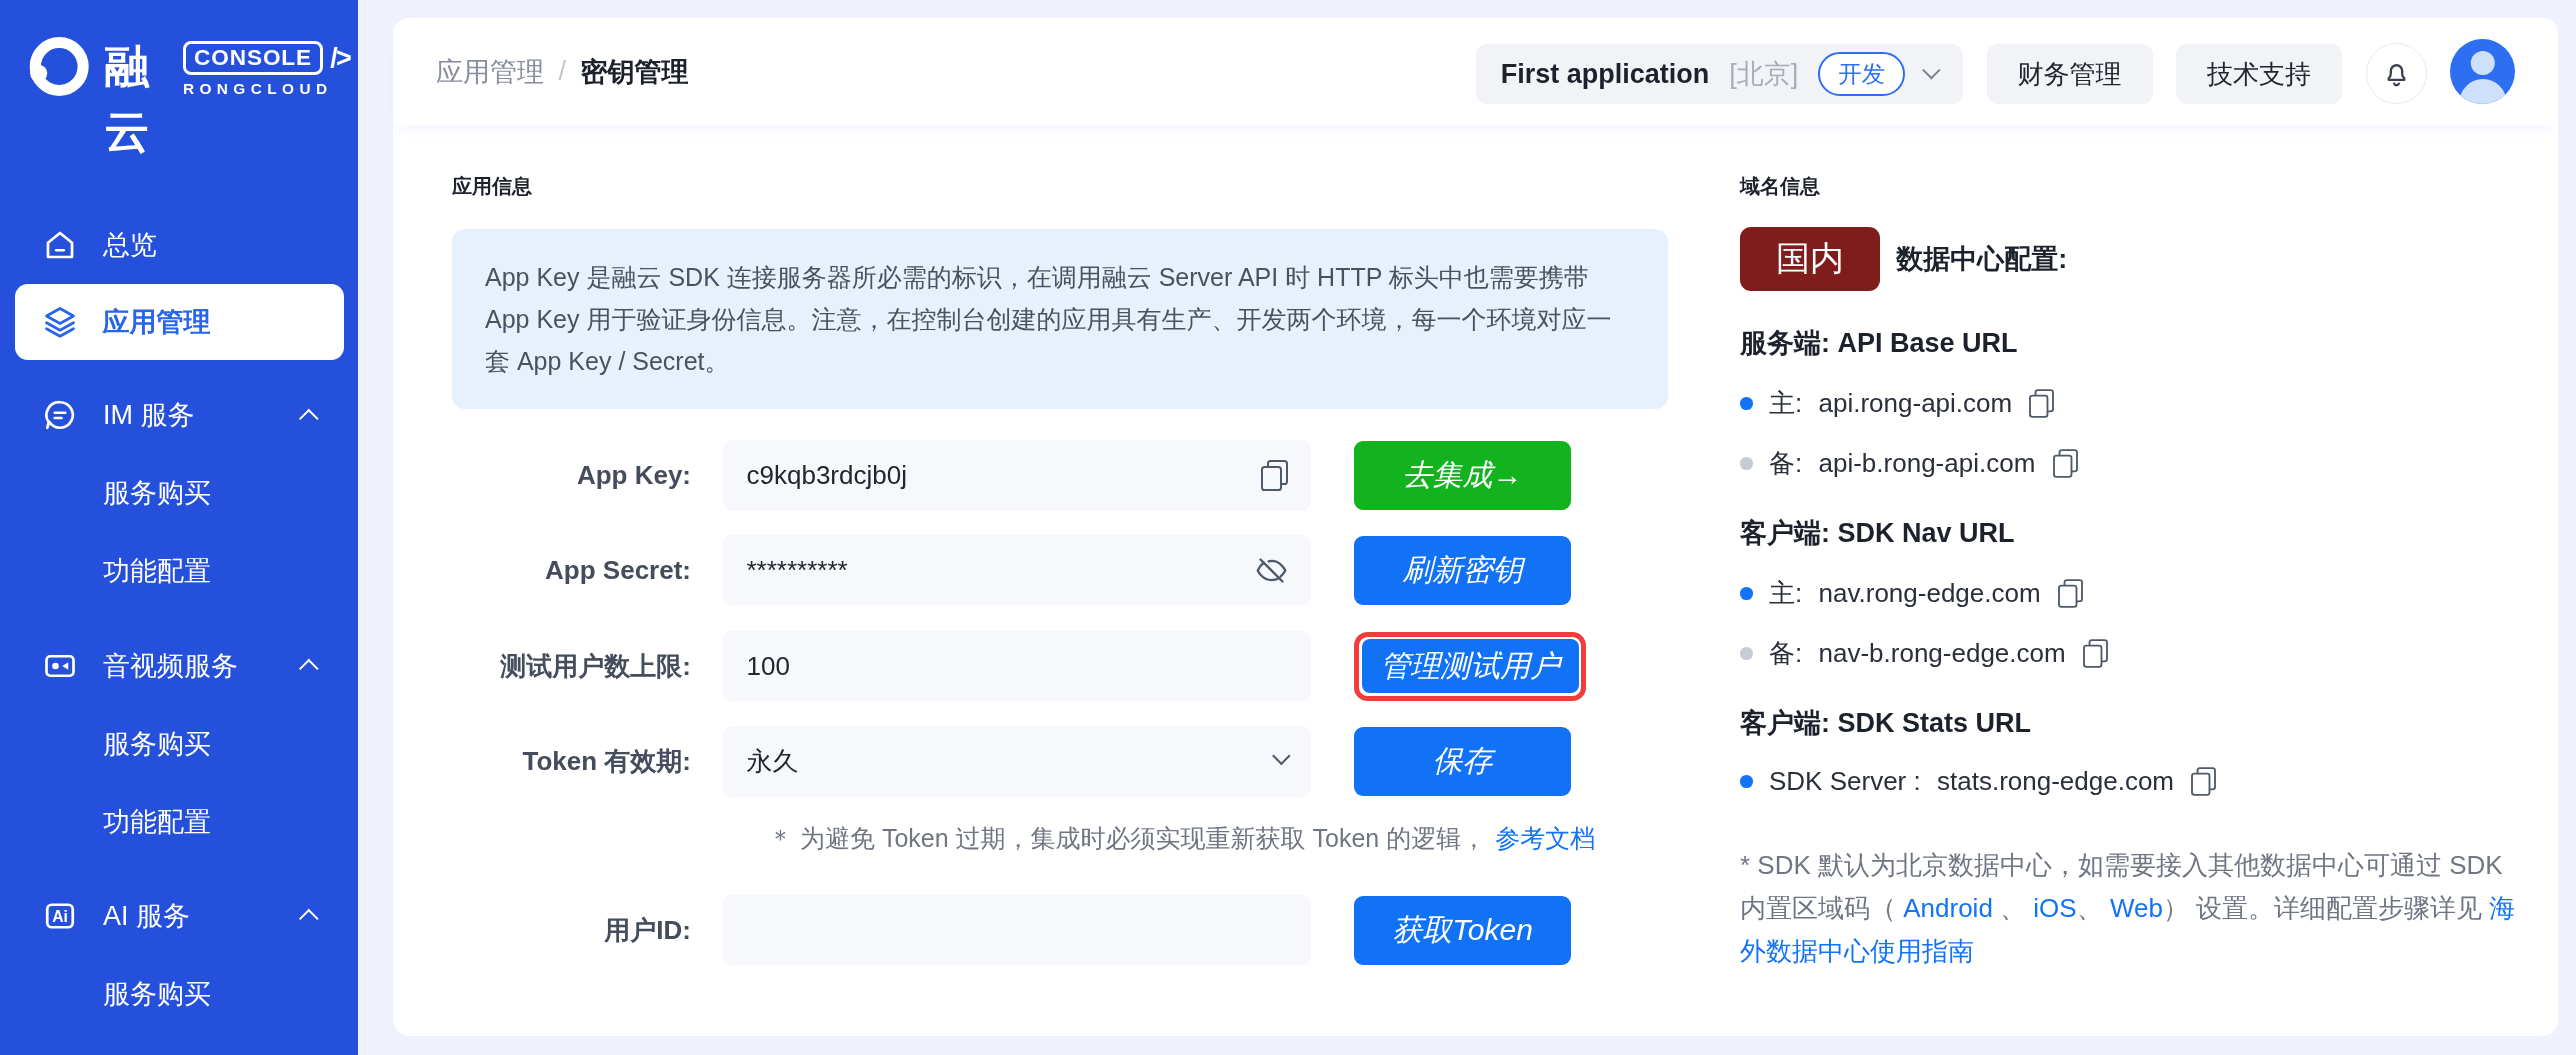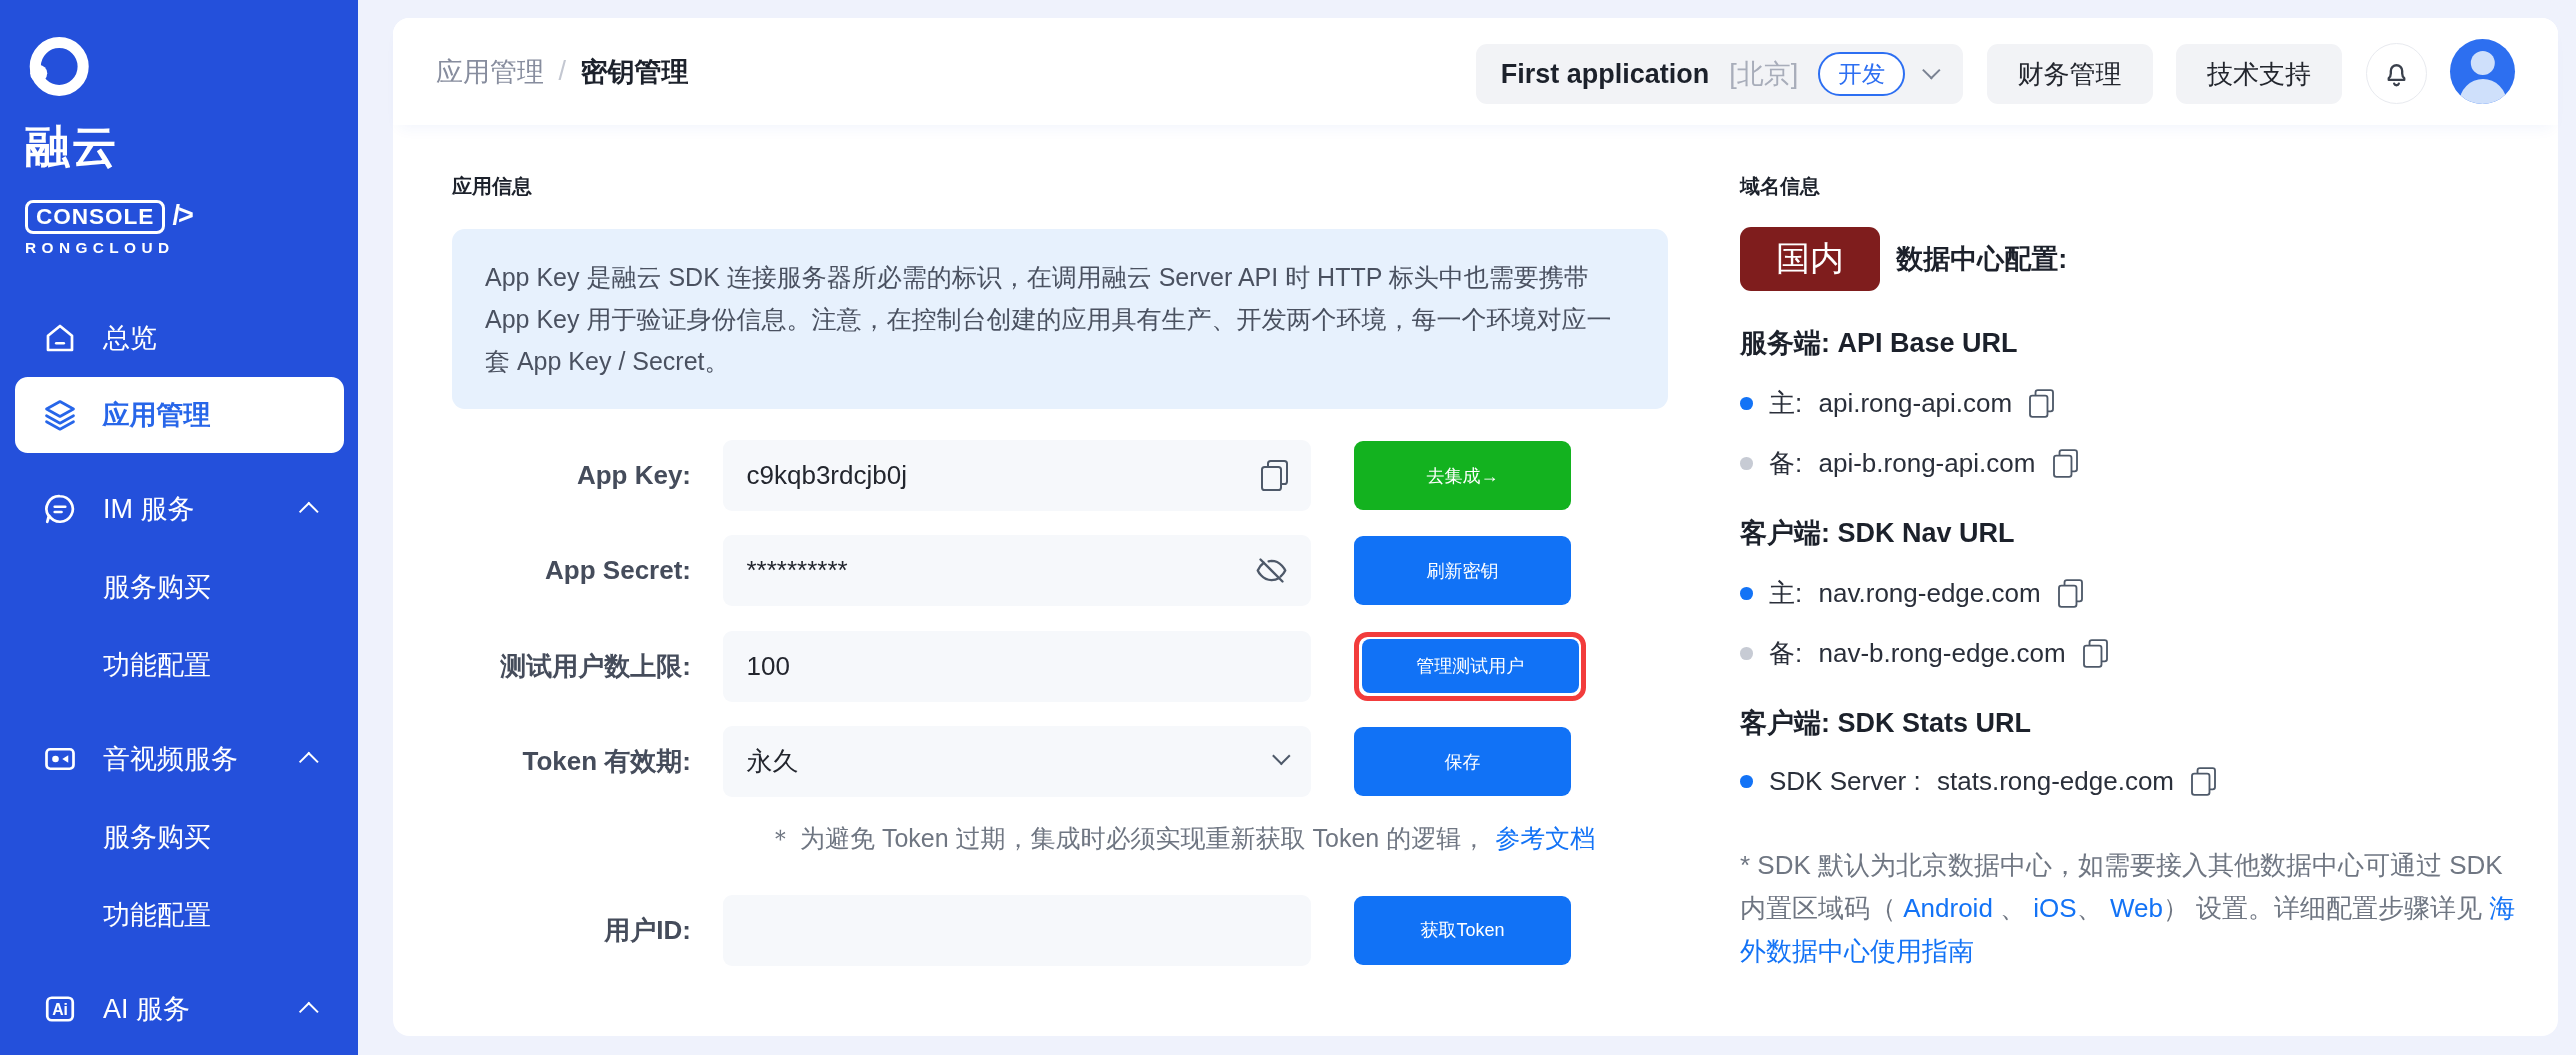--- a/index.html
+++ b/index.html
@@ -6,25 +6,25 @@
   html,body { width:2576px; height:1056px; }
   body {
     font-family:"Liberation Sans", sans-serif;
     background:#EFF2FC;
     position:relative;
     overflow:hidden;
     color:#1C212B;
   }
   
   .sidebar { position:absolute; left:0; top:0; width:358px; height:1056px; background:#2450DB; color:#fff; }
-  .logo-row { display:flex; align-items:flex-start; gap:14.5px; padding:34px 8px 0 25px;flex-direction:column; }
+  .logo-row { display:flex; align-items:flex-start; gap:14.5px; padding:34px 8px 0 25px; }
   .logo-mark { width:65px; height:65px; flex:0 0 auto; }
   .brand-cn { font-size:45px; font-weight:700; letter-spacing:1.8px; line-height:65px; }
   .brand-col { display:flex; flex-direction:column; gap:5.4px; padding-top:7.2px; }
-  .badge-line { display:flex; align-items:flex-start; gap:7.2px; }
+  .badge-line { display:flex; align-items:center; gap:7.2px; }
   .console-badge { border:3.6px solid #fff; border-radius:8.1px; padding:0.9px 8.1px; font-weight:700; font-size:22.6px; letter-spacing:0.9px; }
   .code-mark { font-weight:700; font-size:27px; letter-spacing:-1.8px; }
   .brand-en { font-size:15.4px; font-weight:700; letter-spacing:5.4px; }
   .nav { margin-top:42px; }
   .nav-item { display:flex; align-items:center; height:78px; padding:0 42px; font-size:27px; color:#fff; cursor:pointer; }
   .nav-item .nav-ico { width:36px; height:36px; margin-right:25px; flex:0 0 auto; }
   .nav-item.group { margin-top:16.3px; }
   .nav-item.child { padding-left:103px; }
   .nav-item.active { background:#fff; color:#2766E9; margin:0 14.5px; padding:0 27px; height:76px; border-radius:12.7px; font-weight:600; }
   .chev { width:13.6px; height:13.6px; border-left:2.7px solid currentColor; border-top:2.7px solid currentColor; margin-left:auto; }
@@ -52,21 +52,21 @@
   .section-title { font-size:20px; font-weight:700; color:#1C212B; }
   .info-box { margin-top:29px; background:#E7F1FD; border-radius:12.7px; padding:27px 33px; font-size:25px; line-height:42px; color:#4A5160; }
   .form { margin-top:31px; }
   .form-row { display:flex; align-items:center; margin-bottom:24.4px; }
   .form-label { width:271px; padding-right:32px; text-align:right; font-size:26px; font-weight:600; color:#454C5B; flex:0 0 auto; }
   .form-field { width:588px; height:71px; background:#F6F8FB; border-radius:9px; display:flex; align-items:center; padding:0 23.5px; font-size:26px; color:#23262E; }
   .form-field input { flex:1; min-width:0; border:none; background:transparent; font:inherit; color:inherit; outline:none; }
   .field-trail { margin-left:12.7px; flex:0 0 auto; display:flex; align-items:center; cursor:pointer; }
   .select-text { flex:1; }
   .caret-sel { width:12.7px; height:12.7px; border-left:2.7px solid #4E5969; border-top:2.7px solid #4E5969; transform:rotate(225deg) translate(3.6px,3.6px); cursor:pointer; }
-  .form-btn { margin-left:43px; width:217px; height:69px; border:none; border-radius:9px; color:#fff; font-size:18px; font-family:inherit; display:flex; align-items:center; justify-content:center; cursor:pointer; flex:0 0 auto; }
+  .form-btn { margin-left:43px; width:217px; height:69px; border:none; border-radius:9px; color:#fff; font-size:30px; font-family:inherit; display:flex; align-items:center; justify-content:center; cursor:pointer; flex:0 0 auto;font-style:italic; }
   .btn-blue { background:#1172F6; }
   .btn-green { background:#13B21F; }
   .annotated-wrap { margin-left:43px; border:5.4px solid #F23C3C; border-radius:13.6px; padding:2.7px; flex:0 0 auto; }
   .annotated-wrap .form-btn { margin-left:0; height:54px; border-radius:8.1px; }
   .token-note { margin:14.5px 0 40px 316px; font-size:25px; color:#6F7682; }
   .link { color:#1373F6; cursor:pointer; }
   .token-note .link { margin-left:9px; }
   
   .copy-ic { position:relative; width:27px; height:31px; display:inline-block; }
   .copy-ic::after { content:""; position:absolute; right:0; top:0; width:17px; height:21px; border:2.7px solid #4E5969; border-radius:3.6px; }

